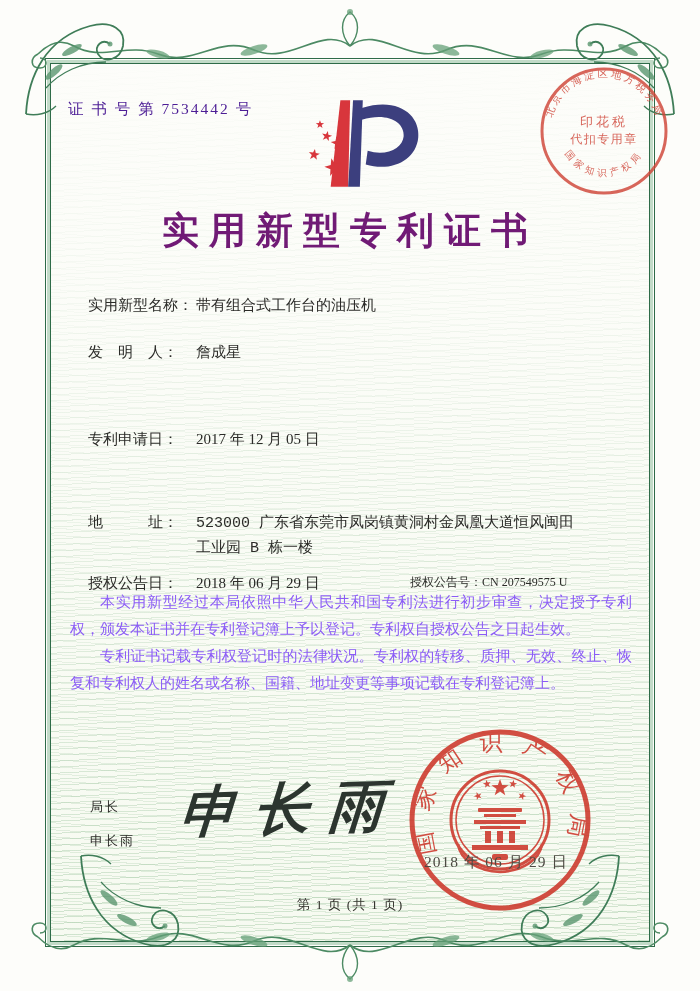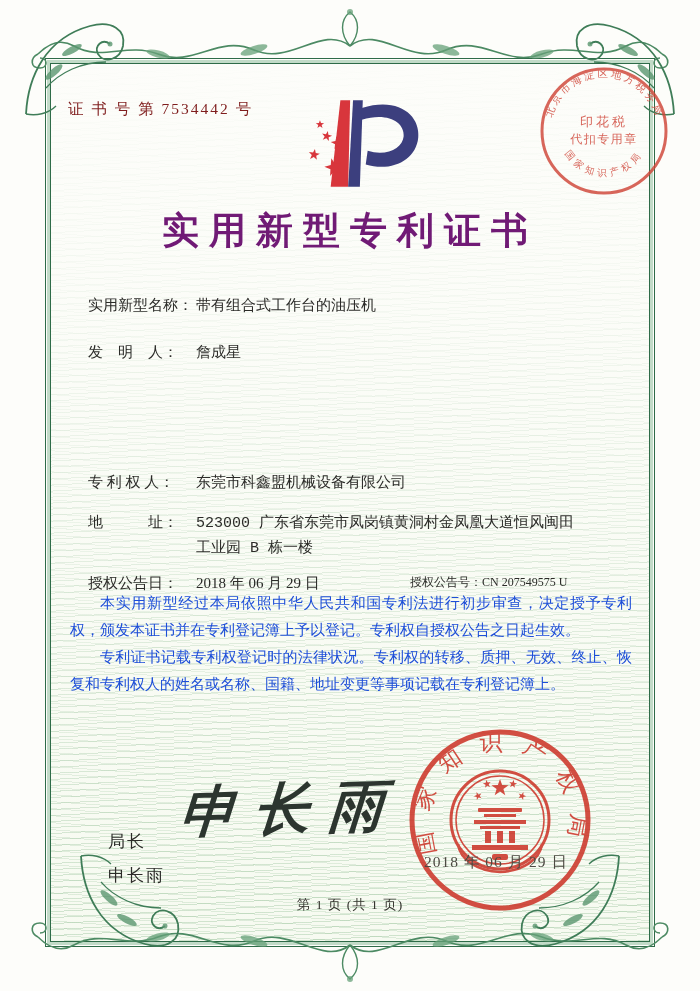--- a/index.html
+++ b/index.html
@@ -17,34 +17,34 @@
     background-color:#f6faf0;
     background-image:
       linear-gradient(to bottom, rgba(253,253,250,0.97) 0%, rgba(253,253,250,0.8) 28%, rgba(253,253,250,0.45) 58%, rgba(253,253,250,0.08) 100%),
       repeating-linear-gradient(177deg, rgba(150,193,152,0.45) 0px, rgba(150,193,152,0.45) 1px, rgba(255,255,255,0) 1px, rgba(255,255,255,0) 6px),
       repeating-linear-gradient(184deg, rgba(150,193,152,0.30) 0px, rgba(150,193,152,0.30) 1px, rgba(255,255,255,0) 1px, rgba(255,255,255,0) 7px);
   }
   
   .orn{position:absolute;z-index:2;pointer-events:none;}
   
   .content{position:absolute;inset:0;z-index:3;}
-  .cert-no{left:68px;top:99px;font-size:15.5px;letter-spacing:2px;color:#7f1d1d;}
+  .cert-no{left:68px;top:99px;font-size:15.5px;letter-spacing:2px;color:#4c1d95;}
   .logo{left:282px;top:94px;}
   .tax-stamp{left:537px;top:64px;z-index:6;mix-blend-mode:multiply;}
   .title{left:0;right:0;top:206px;text-align:center;font-size:37px;font-weight:600;
     letter-spacing:10px;color:#701a75;}
   .field-row{left:88px;font-size:15px;white-space:nowrap;}
   .flabel{display:inline-block;width:108px;white-space:pre;vertical-align:top;}
   .fvalue{display:inline-block;vertical-align:top;}
   .addr-row{left:88px;font-size:15px;display:flex;line-height:25px;font-family:Liberation Mono, monospace;}
   .grant-right{left:410px;font-size:12px;white-space:nowrap;}
   .body-text{left:70px;top:590px;width:562px;font-size:15px;line-height:27px;
-    text-align:justify;color:#1d4ed8;}
+    text-align:justify;color:#8b5cf6;font-family:Liberation Mono, monospace;}
   .body-text p{margin:0;text-indent:2em;}
-  .signer{left:108px;font-size:17px;letter-spacing:2px;margin-top:32px;}
+  .signer{left:90px;font-size:13px;letter-spacing:2px;}
   .sig-script{left:180px;top:772px;font-size:56px;font-style:italic;font-weight:600;
     letter-spacing:18px;color:#2c352f;transform:rotate(-2deg) skewX(-6deg);z-index:4;}
   .seal{left:406px;top:726px;z-index:5;mix-blend-mode:multiply;}
   .seal-date{left:424px;top:852px;font-size:15.5px;letter-spacing:1px;color:#4c4a42;z-index:6;}
   .footer{left:0;right:0;top:896px;text-align:center;font-size:13.5px;letter-spacing:1px;
     color:#35352f;z-index:4;}
 </style>
 </head>
 <body>
 
@@ -141,22 +141,22 @@
     </svg>
 
     <div class="abs title">实用新型专利证书</div>
 
     <div class="abs field-row" style="top:296px">
       <span class="flabel">实用新型名称：</span><span class="fvalue">带有组合式工作台的油压机</span>
     </div>
     <div class="abs field-row" style="top:343px">
       <span class="flabel">发　明　人：</span><span class="fvalue">詹成星</span>
     </div>
-    <div class="abs field-row" style="top:473px">
-      <span class="flabel">专 利 权 人：</span><span class="fvalue">东莞市科鑫盟机械设备有限公司</span>
+    <div class="abs field-row" style="top:430px">
+      <span class="flabel">专利申请日：</span><span class="fvalue">2017 年 12 月 05 日</span>
     </div>
     <div class="abs addr-row" style="top:511px">
       <span class="flabel">地　　　址：</span>
       <span>
         <span>523000 广东省东莞市凤岗镇黄洞村金凤凰大道恒风闽田</span><br>
         <span>工业园 B 栋一楼</span>
       </span>
     </div>
     <div class="abs field-row" style="top:574px">
       <span class="flabel">授权公告日：</span><span class="fvalue">2018 年 06 月 29 日</span>

